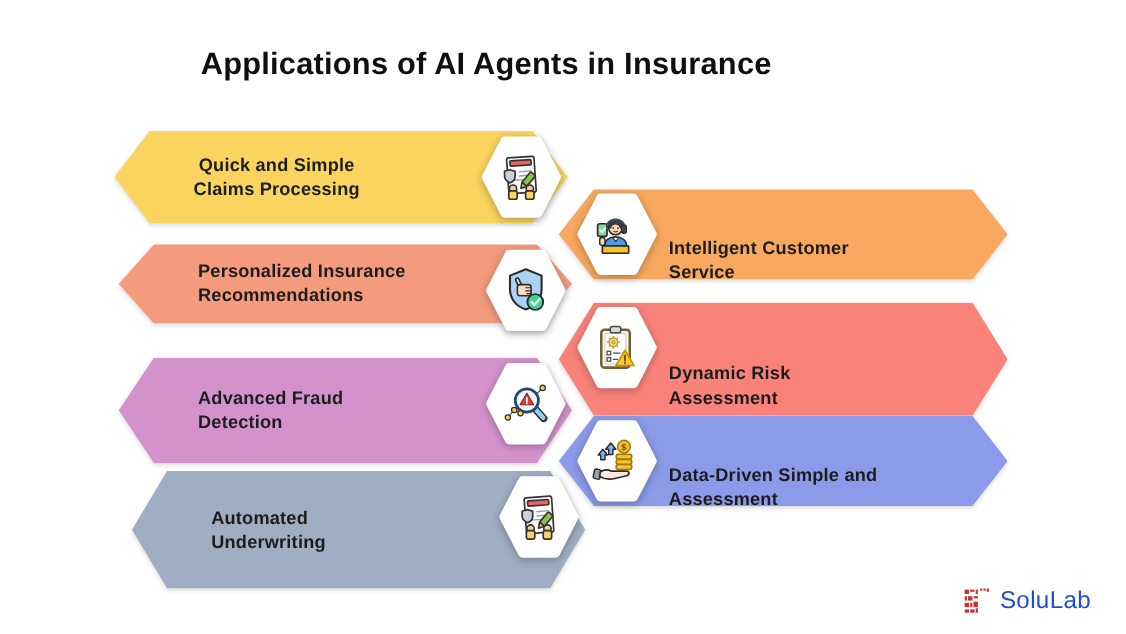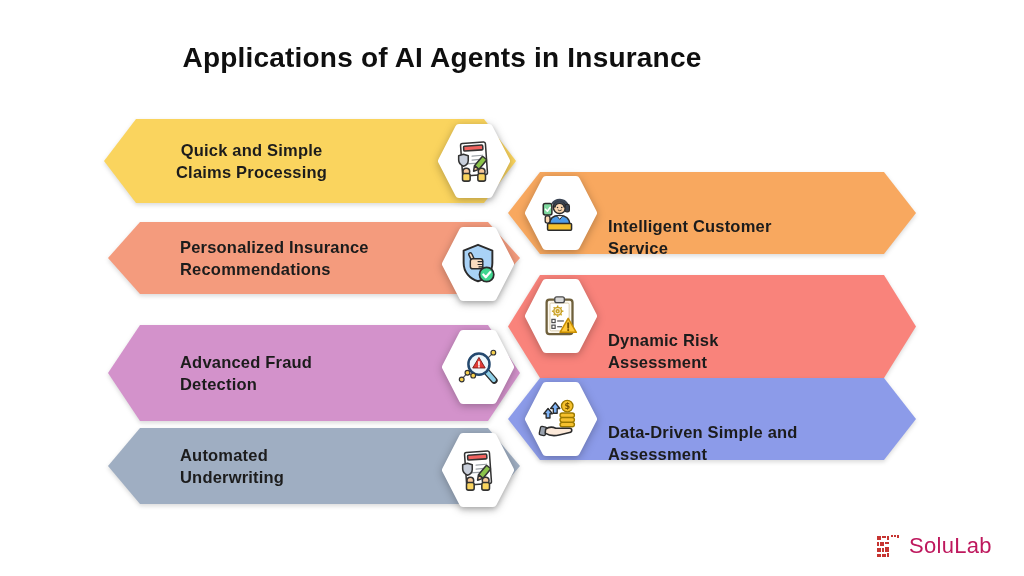--- a/index.html
+++ b/index.html
@@ -104,21 +104,21 @@
         <g fill="#F7D14C" stroke="#333" stroke-width="1.2">
           <circle cx="7" cy="37" r="2.5"></circle>
             <circle cx="13" cy="30" r="2.5"></circle>
             <circle cx="19" cy="33" r="2.5"></circle>
             <circle cx="40" cy="9" r="2.5"></circle>
         </g>
       </svg>
     </div>
   </div>
 
-  <div class="bwrap" style="left:108px;top:428px;width:412px;height:76px;">
+  <div class="bwrap" style="left:120px;top:428px;width:412px;height:107px;">
     <div class="banner" style="background: rgb(159, 174, 194);"></div>
     <div class="btext left-text">
       <span>Automated</span><br>
       <span>Underwriting</span>
     </div>
     <div class="hex" style="left:332px;top:2px;">
       <svg class="hexbg" width="76" height="80">
           <polygon points="6,40 23,7 53,7 70,40 53,73 23,73" fill="#fff" stroke="#fff" stroke-width="8" stroke-linejoin="round"></polygon>
         </svg>
       <svg class="icon" width="46" height="48" viewBox="0 0 48 48">
@@ -252,16 +252,16 @@
           <rect x="4" y="9" width="4" height="4"></rect>
           <rect x="9" y="9" width="4" height="2"></rect>
         <rect x="1" y="15" width="4" height="4"></rect>
           <rect x="6" y="15" width="2" height="4"></rect>
           <rect x="9" y="14" width="4" height="5"></rect>
         <rect x="1" y="21" width="4" height="3"></rect>
           <rect x="6" y="21" width="4" height="3"></rect>
           <rect x="11" y="20" width="2" height="4"></rect>
       </g>
     </svg>
-    <span class="logo-text" style="color: #be185d;">SoluLab</span>
+    <span class="logo-text" style="color: #1d4ed8;">SoluLab</span>
   </div>
 
 </div>
 
 </body></html>

